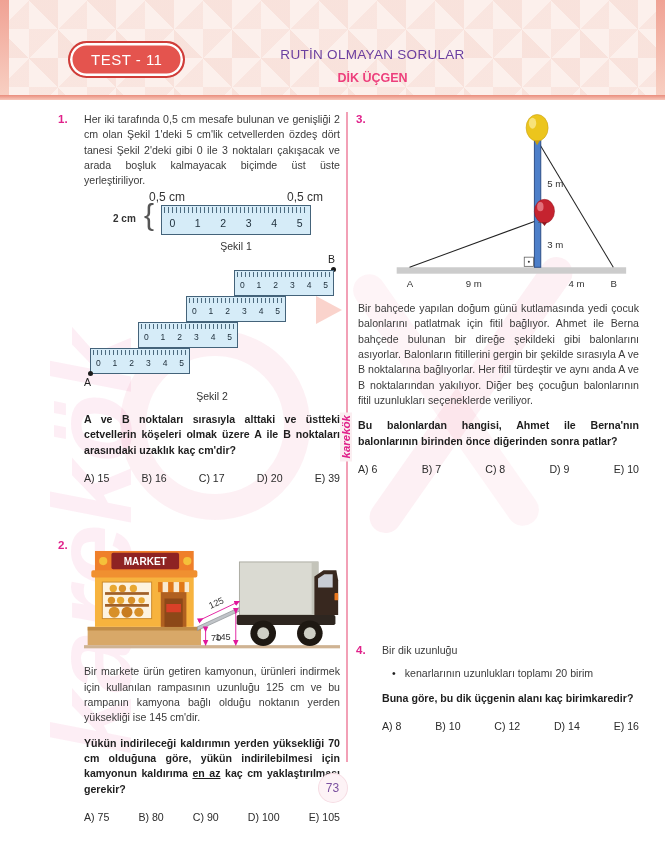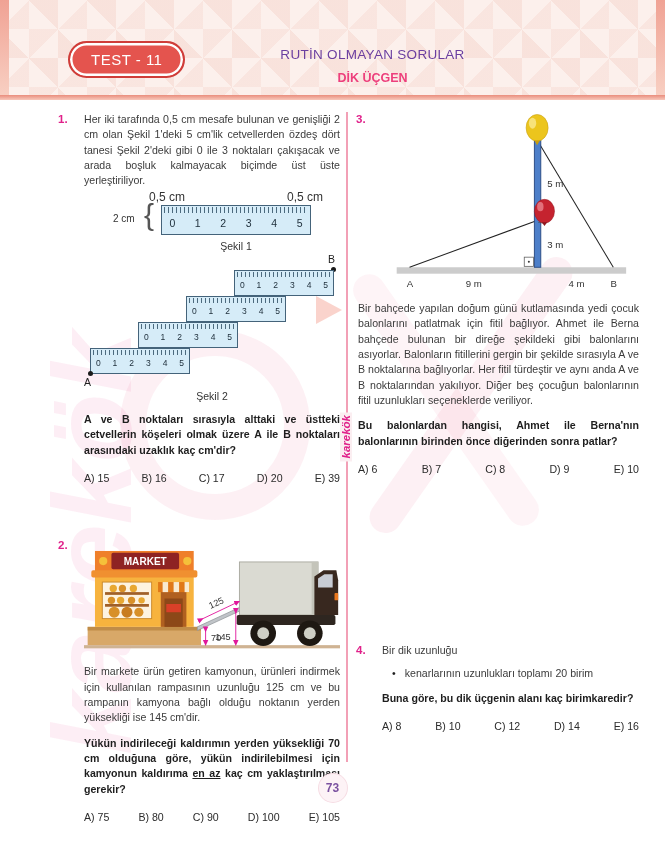--- a/index.html
+++ b/index.html
@@ -60,42 +60,42 @@
     background:repeating-linear-gradient(90deg, rgba(42,74,96,.8) 0 1px, transparent 1px 4px); }
   .ruler .nums { position:absolute; left:5%; right:5%; top:5px; bottom:1px;
     display:flex; justify-content:space-between; align-items:center; color:#1c2c38; }
   .ruler-lg { width:150px; height:30px; } .ruler-lg .ticks { height:6px; } .ruler-lg .nums { top:7px; font-size:10.5px; }
   .rsm { position:absolute; width:100px; height:26px; } .rsm .nums { font-size:8.5px; }
 
   .fig1 { width:fit-content; margin:16px auto 10px; padding-left:30px; }
   .fig1-inner { position:relative; width:150px; margin-left:18px; }
   .lbl-halfcm { position:absolute; top:-15px; font-size:12px; color:#333; white-space:nowrap; }
   .lbl-halfcm.left { left:-12px; } .lbl-halfcm.right { right:-12px; }
-  .lbl-2cm { position:absolute; left:-48px; top:8px; font-size:10px; color:#333; white-space:nowrap; }
+  .lbl-2cm { position:absolute; left:-48px; top:8px; font-size:10px; color:#333; white-space:nowrap;font-weight:bold; }
   .brace { position:absolute; left:-17px; top:-7px; font-size:30px; font-weight:300; color:#555; }
   .fig-caption { text-align:center; font-size:10.5px; color:#333; margin-top:5px; }
   .fig1 .fig-caption { width:150px; margin-left:18px; }
 
   .fig2 { width:244px; margin:6px auto 10px; }
   .fig2-stage { position:relative; height:104px; margin:18px 0 16px; }
   .r1 { left:0; top:78px; } .r2 { left:48px; top:52px; } .r3 { left:96px; top:26px; } .r4 { left:144px; top:0; }
   .dot { position:absolute; width:5px; height:5px; border-radius:50%; background:#1a1a1a; }
   .dot-a { left:-2px; top:101px; } .dot-b { left:241px; top:-3px; }
   .pt-label { position:absolute; font-size:10.5px; color:#222; }
   .pt-a { left:-6px; top:106px; } .pt-b { left:238px; top:-17px; }
 
   
   .figwrap { width:100%; margin:2px 0 8px; }
   .figwrap svg { display:block; width:100%; height:auto; }
   .q2fig { margin-bottom:10px; }
 
   
   .footer { position:absolute; left:0; right:0; top:774px; text-align:center; z-index:1; }
   .pagenum { display:inline-block; width:28px; height:28px; line-height:28px; border-radius:50%;
-    background:#fdf3f6; box-shadow:0 0 0 1px #f6dde4; color:#7b52a0; font-weight:bold; font-size:12px; }
+    background:#fdf3f6; box-shadow:0 0 0 1px #f6dde4; color:#7b52a0; font-weight:normal; font-size:12px; }
 </style>
 </head>
 <body>
 
 <div class="page">
 
   <div class="wm wm-text-left">karekök</div>
   <div class="wm wm-circle"></div>
   <div class="wm wm-bar1"></div>
   <div class="wm wm-bar2"></div>

